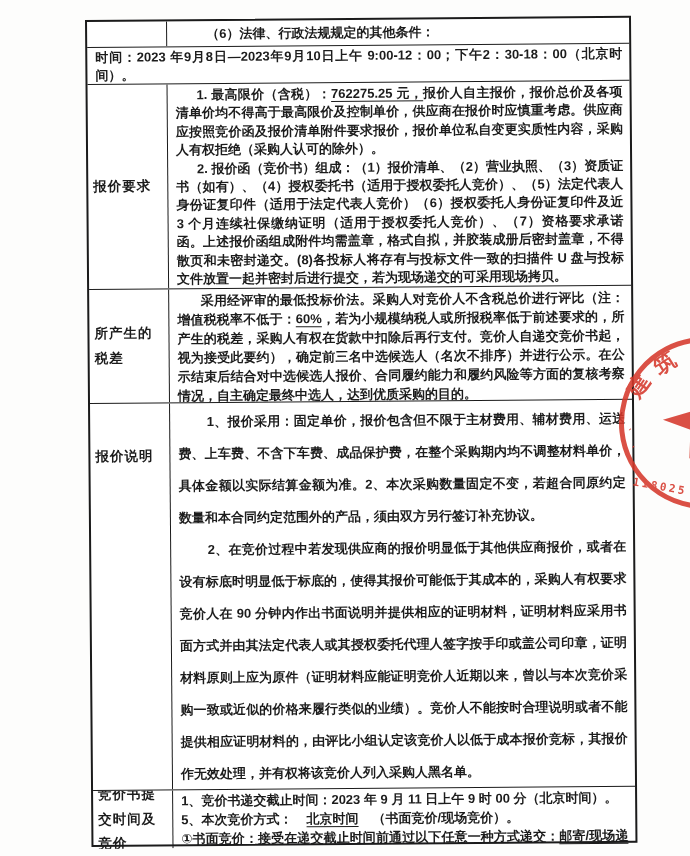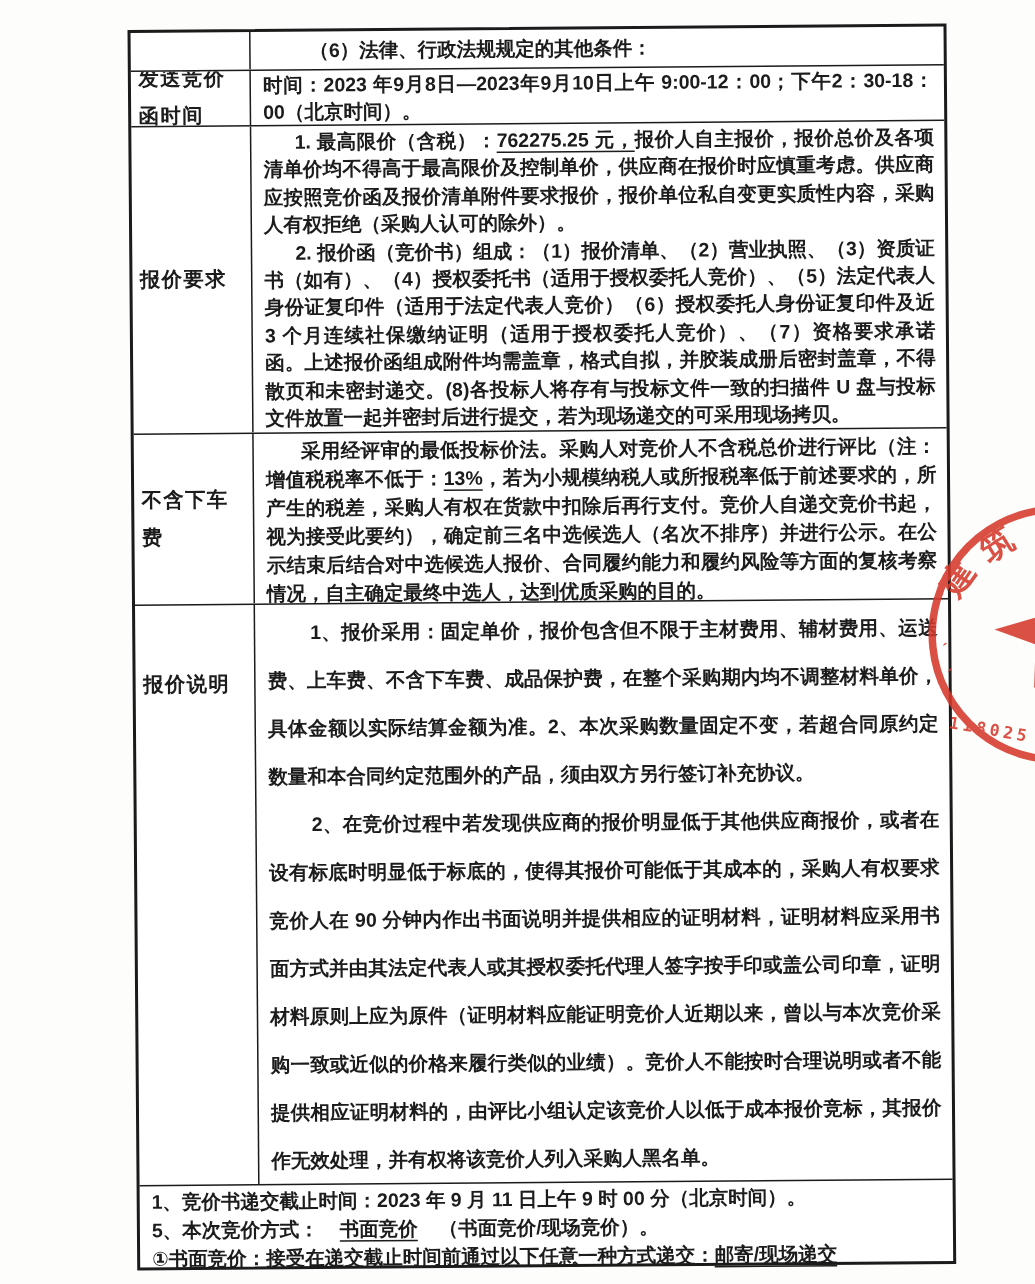--- a/index.html
+++ b/index.html
@@ -90,49 +90,49 @@
 <body>
 
 <div class="doc-table">
 
   <div class="row r1">
     <div class="label-cell"></div>
     <div class="content-cell">（6）法律、行政法规规定的其他条件：</div>
   </div>
 
   <div class="row r2">
-    <div class="label-cell">发送竞价函时间</div>
     <div class="content-cell">时间：2023 年9月8日—2023年9月10日上午 9:00-12：00；下午2：30-18：00（北京时间）。</div>
   </div>
 
   <div class="row r3">
     <div class="label-cell">报价要求</div>
     <div class="content-cell">
       <p><span>1. 最高限价（含税）：</span><span class="u">762275.25 元，</span><span>报价人自主报价，报价总价及各项清单价均不得高于最高限价及控制单价，供应商在报价时应慎重考虑。供应商应按照竞价函及报价清单附件要求报价，报价单位私自变更实质性内容，采购人有权拒绝（采购人认可的除外）。</span></p>
       <p>2. 报价函（竞价书）组成：（1）报价清单、（2）营业执照、（3）资质证书（如有）、（4）授权委托书（适用于授权委托人竞价）、（5）法定代表人身份证复印件（适用于法定代表人竞价）（6）授权委托人身份证复印件及近 3 个月连续社保缴纳证明（适用于授权委托人竞价）、（7）资格要求承诺函。上述报价函组成附件均需盖章，格式自拟，并胶装成册后密封盖章，不得散页和未密封递交。(8)各投标人将存有与投标文件一致的扫描件 U 盘与投标文件放置一起并密封后进行提交，若为现场递交的可采用现场拷贝。</p>
     </div>
   </div>
 
   <div class="row r4">
-    <div class="label-cell">不含下车费</div>
-    <div class="content-cell"><span>采用经评审的最低投标价法。采购人对竞价人不含税总价进行评比（注：增值税税率不低于：</span><span class="u">13%</span><span>，若为小规模纳税人或所报税率低于前述要求的，所产生的税差，采购人有权在货款中扣除后再行支付。竞价人自递交竞价书起，视为接受此要约），确定前三名中选候选人（名次不排序）并进行公示。在公示结束后结合对中选候选人报价、合同履约能力和履约风险等方面的复核考察情况，自主确定最终中选人，达到优质采购的目的。</span></div>
+    <div class="label-cell">所产生的税差</div>
+    <div class="content-cell"><span>采用经评审的最低投标价法。采购人对竞价人不含税总价进行评比（注：增值税税率不低于：</span><span class="u">60%</span><span>，若为小规模纳税人或所报税率低于前述要求的，所产生的税差，采购人有权在货款中扣除后再行支付。竞价人自递交竞价书起，视为接受此要约），确定前三名中选候选人（名次不排序）并进行公示。在公示结束后结合对中选候选人报价、合同履约能力和履约风险等方面的复核考察情况，自主确定最终中选人，达到优质采购的目的。</span></div>
   </div>
 
   <div class="row r5">
     <div class="label-cell top-align">报价说明</div>
     <div class="content-cell">
       <p>1、报价采用：固定单价，报价包含但不限于主材费用、辅材费用、运送费、上车费、不含下车费、成品保护费，在整个采购期内均不调整材料单价，具体金额以实际结算金额为准。2、本次采购数量固定不变，若超合同原约定数量和本合同约定范围外的产品，须由双方另行签订补充协议。</p>
       <p>2、在竞价过程中若发现供应商的报价明显低于其他供应商报价，或者在设有标底时明显低于标底的，使得其报价可能低于其成本的，采购人有权要求竞价人在 90 分钟内作出书面说明并提供相应的证明材料，证明材料应采用书面方式并由其法定代表人或其授权委托代理人签字按手印或盖公司印章，证明材料原则上应为原件（证明材料应能证明竞价人近期以来，曾以与本次竞价采购一致或近似的价格来履行类似的业绩）。竞价人不能按时合理说明或者不能提供相应证明材料的，由评比小组认定该竞价人以低于成本报价竞标，其报价作无效处理，并有权将该竞价人列入采购人黑名单。</p>
     </div>
   </div>
 
   <div class="row r6">
+    <div class="label-cell">竞价书提交时间及竞价</div>
     <div class="content-cell">
       <div>1、竞价书递交截止时间：2023 年 9 月 11 日上午 9 时 00 分（北京时间）。</div>
-      <div><span>5、本次竞价方式：</span><span class="u-pad">书面竞价</span><span>（书面竞价/现场竞价）。</span></div>
+      <div><span>5、本次竞价方式：</span><span class="u-pad">北京时间</span><span>（书面竞价/现场竞价）。</span></div>
       <div><span>①书面竞价：接受在递交截止时间前通过以下任意一种方式递交：</span><span class="u">邮寄/现场递交</span></div>
     </div>
   </div>
 
 </div>
 
 <div class="seal">
   <span class="seal-char c1">建</span>
   <span class="seal-char c2">筑</span>
   <span class="seal-star">★</span>

